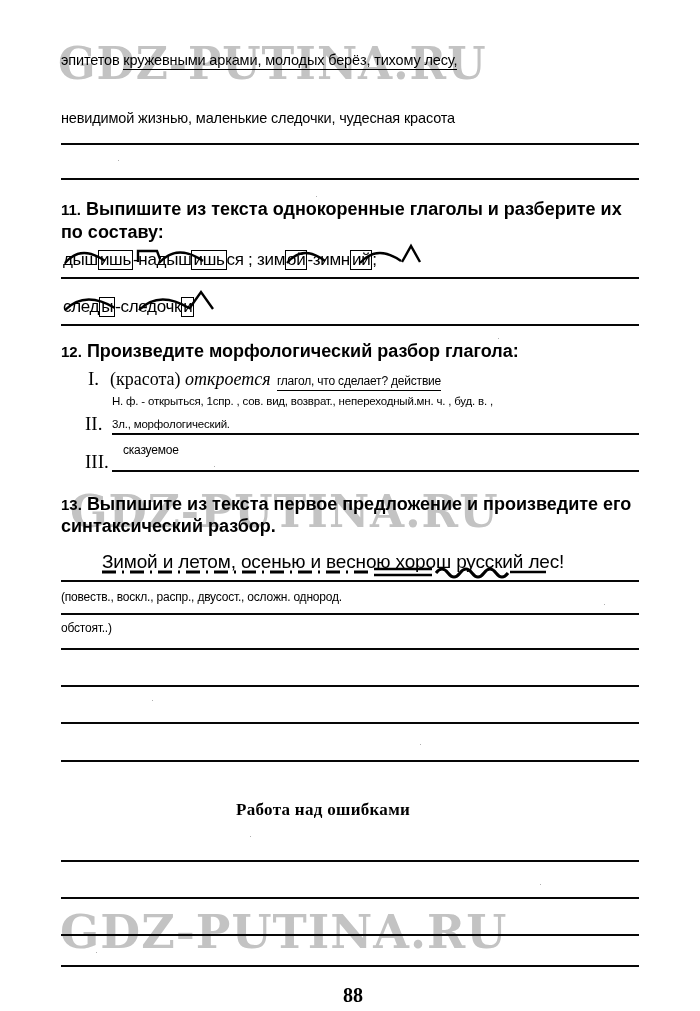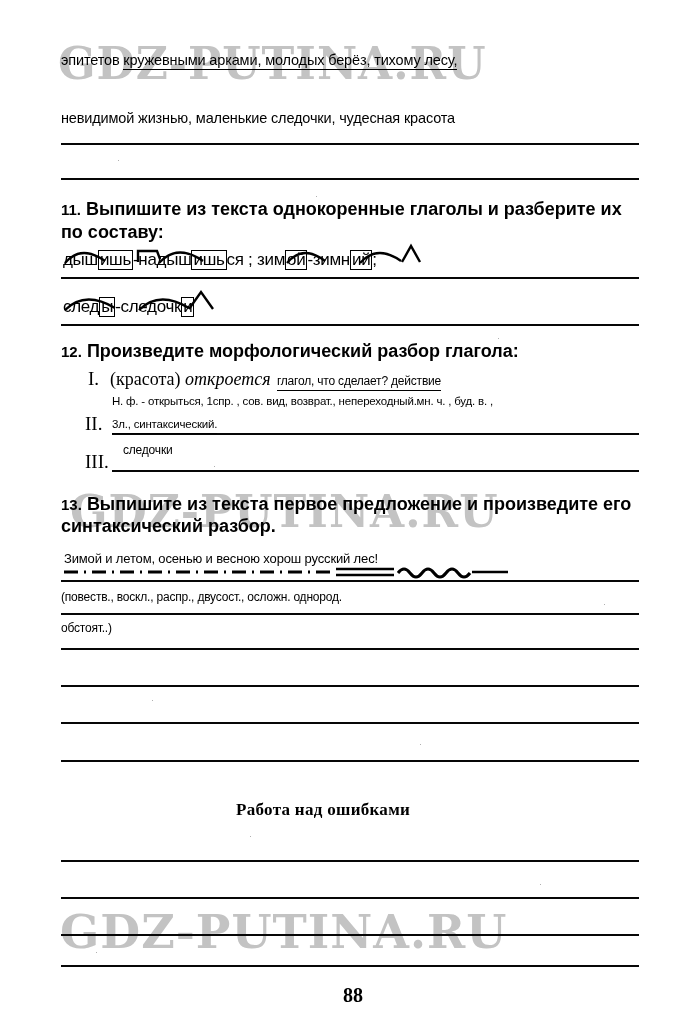--- a/index.html
+++ b/index.html
@@ -150,22 +150,23 @@
     border: 1.8px solid #000;
     padding: 0 1px;
     line-height: 1.05;
   }
 
   
   .syn-wrap {
     position: absolute;
     z-index: 4;
     white-space: nowrap;
-    font-size: 13px;
+    font-size: 19px;
     letter-spacing: -.15px;
+    margin-left: 38px;
   }
   .syn-wrap svg {
     position: absolute;
     left: 0;
     top: 0;
     overflow: visible;
     pointer-events: none;
   }
 
   
@@ -238,24 +239,24 @@
     <span class="q-num">12.</span><span class="q-body">&nbsp;</span><span class="q-body">Произведите морфологический разбор глагола:</span>
   </div>
 
   <div class="roman" style="left:88px; top:368px;">I.</div>
   <div class="tline" style="left:110px; top:370px;">
     <span class="serif-word">(красота)</span><span class="serif-word">&nbsp;</span><span class="serif-italic">откроется</span><span class="ans">&nbsp; </span><span class="ans" style="border-bottom:1.6px solid #000; padding-bottom:2px;">глагол, что сделает? действие</span>
   </div>
 
   <div class="tline ans-sm" style="left:112px; top:396px;">Н. ф. - открыться, 1спр. , сов. вид, возврат., непереходный.мн. ч. , буд. в. ,</div>
   <div class="roman" style="left:85px; top:413px;">II.</div>
-  <div class="tline ans-sm" style="left:112px; top:419px; border-bottom:1.6px solid #000; padding-bottom:2px;">3л., синтаксический.</div>
+  <div class="tline ans-sm" style="left:112px; top:419px; border-bottom:1.6px solid #000; padding-bottom:2px;">3л., морфологический.</div>
   <div class="rule" style="top:433px; left:112px; width:527px;"></div>
 
-  <div class="tline ans" style="left:123px; top:444px;">следочки</div>
+  <div class="tline ans" style="left:123px; top:444px;">сказуемое</div>
   <div class="roman" style="left:85px; top:451px;">III.</div>
   <div class="rule" style="top:470px; left:112px; width:527px;"></div>
 
   <div class="tline" style="left:61px; top:495px;">
     <span class="q-num">13.</span><span class="q-body">&nbsp;</span><span class="q-body">Выпишите из текста первое предложение и произведите его</span>
   </div>
   <div class="tline" style="left:61px; top:517px;">
     <span class="q-body">синтаксический разбор.</span>
   </div>
 

